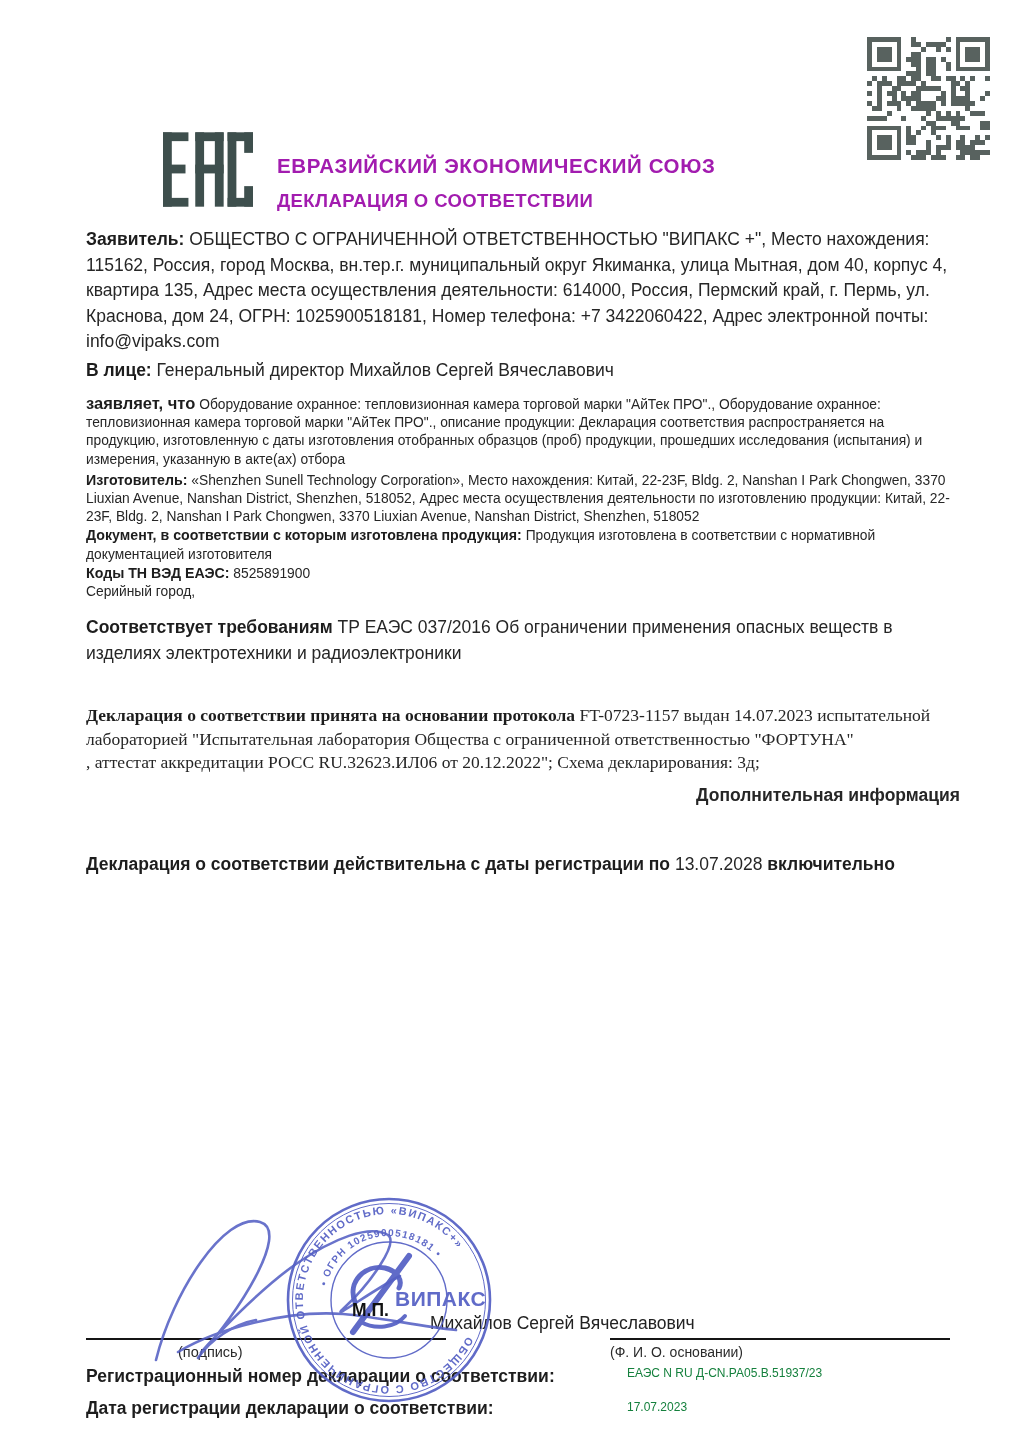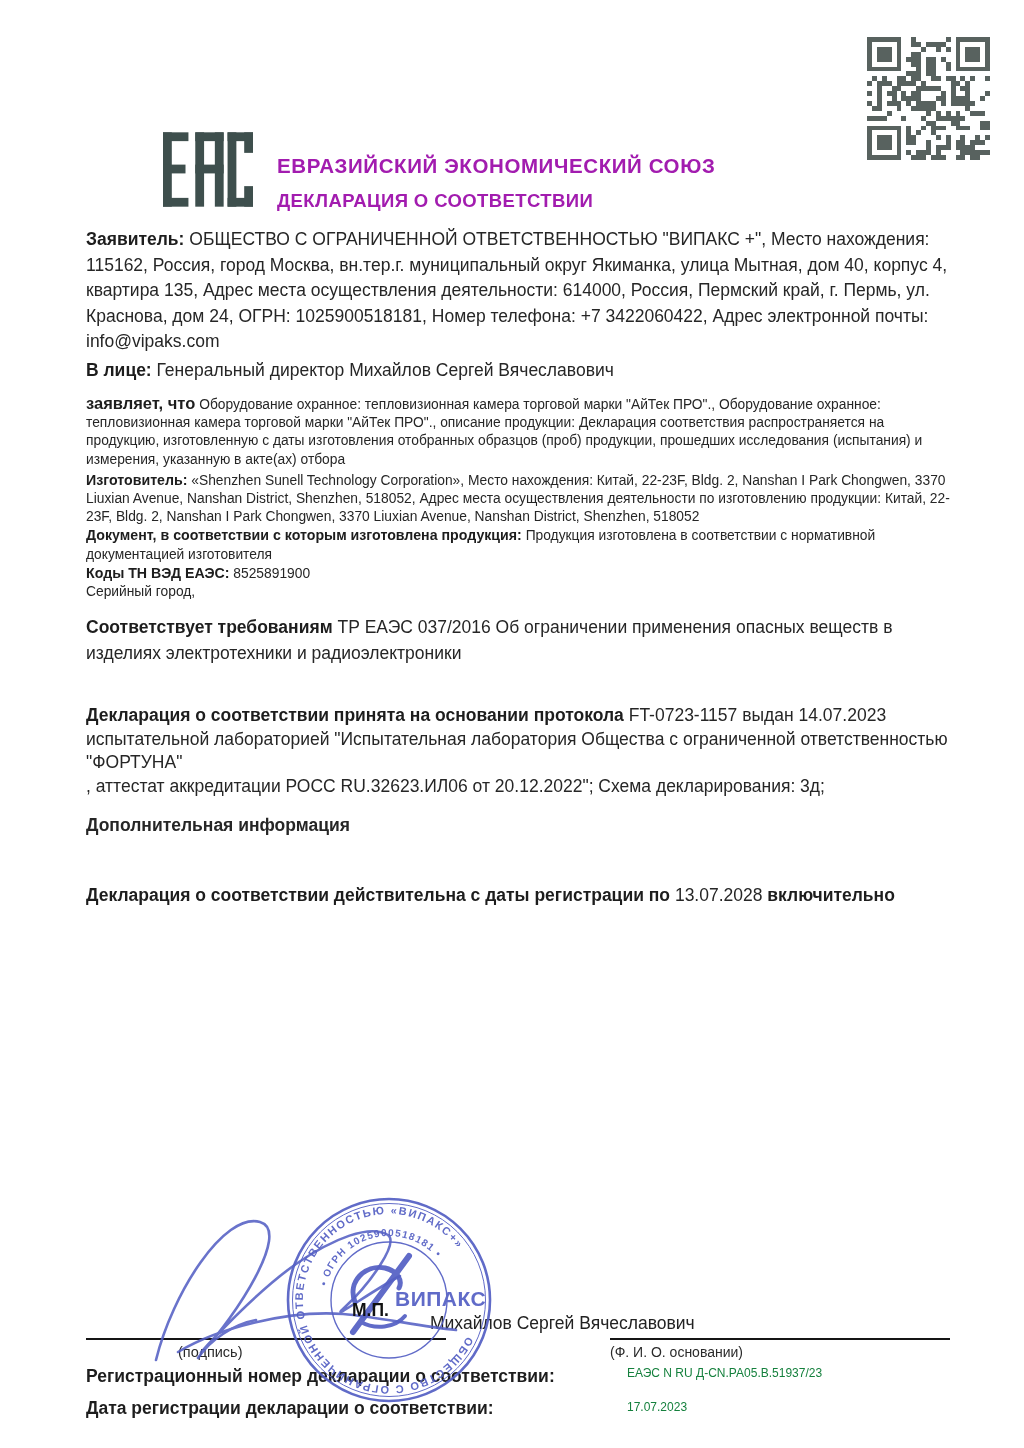--- a/index.html
+++ b/index.html
@@ -25,22 +25,22 @@
   }
   .body b{color:#1d1d1d;}
   p{margin:0;}
   .small{font-size:13.8px;line-height:18.2px;}
   .small b{font-size:14.2px;}
   .p-representative{margin-top:3px;}
   .p-declares{margin-top:11px;}
   .p-declares .sec-label{font-size:16.5px;}
   .block-manufacturer{margin-top:2px;}
   .p-compliance{margin-top:14px;}
-  .p-protocol{margin-top:38px;line-height:23.5px;}
-  .p-additional{margin-top:15px;font-weight:bold;}
+  .p-protocol{margin-top:38px;line-height:23.5px;font-family:Liberation Serif, serif;}
+  .p-additional{margin-top:8px;font-weight:bold;text-align:right;}
   .p-validity{margin-top:44px;}
   
   .sig-line{position:absolute;height:2px;background:#151515;}
   .line-left{left:86px;top:1338px;width:360px;}
   .line-right{left:610px;top:1338px;width:340px;}
   .caption{position:absolute;font-size:14.5px;color:#2a2a2a;}
   .cap-podpis{left:178px;top:1344px;width:160px;}
   .cap-fio{left:610px;top:1344px;width:340px;font-size:14px;}
   .mp-mark{position:absolute;left:352px;top:1300px;font-size:17.5px;font-weight:700;color:#111;z-index:6;}
   .signer-name{position:absolute;left:430px;top:1313px;font-size:17.5px;color:#222;z-index:3;}

